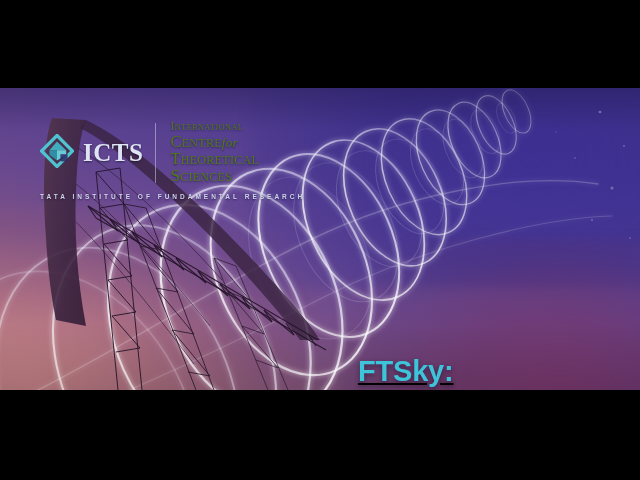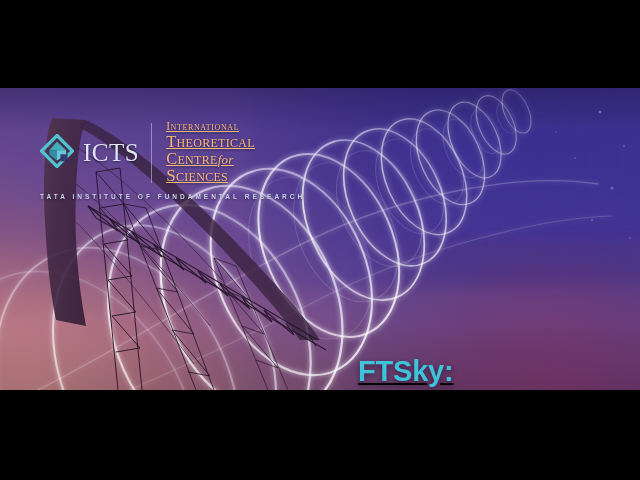--- a/index.html
+++ b/index.html
@@ -132,37 +132,36 @@
   #logo-row {
     display: flex;
     align-items: center;
     gap: 9px;
   }
   #logo-mark { display: block; }
   #logo-icts-word {
     color: #dfe4f2;
     font-family: "Liberation Serif", serif;
     font-size: 25px;
-    font-weight: 400;
+    font-weight: 700;
     letter-spacing: 0.5px;
     line-height: 1;
     text-shadow: 0 1px 2px rgba(10,6,32,0.55);
   }
   #logo-divider {
     width: 1px;
     align-self: stretch;
     margin: 2px 5px 2px 3px;
     background: rgba(198,206,232,0.55);
   }
   #logo-name-block {
     font-family: "Liberation Serif", serif;
-    color: #fdba74;
+    color: #4d7c0f;
     line-height: 1.04;
     text-shadow: 0 1px 2px rgba(10,6,32,0.5);
-    text-decoration: underline;
   }
   .logo-name-line {
     display: block;
     white-space: nowrap;
     font-variant: small-caps;
   }
   #logo-name-1 { font-size: 11.5px; letter-spacing: 0.6px; }
   #logo-name-2 { font-size: 16.5px; letter-spacing: 0.3px; }
   #logo-name-3 { font-size: 16.5px; letter-spacing: 0.3px; }
   #logo-name-4 { font-size: 17px; letter-spacing: 0.3px; }
@@ -376,22 +375,22 @@
             </g>
           </svg>
         </span>
 
         <span id="logo-icts-word">ICTS</span>
 
         <span id="logo-divider"></span>
 
         <span id="logo-name-block">
           <span class="logo-name-line" id="logo-name-1">International</span>
+          <span class="logo-name-line" id="logo-name-2"><span>Centre</span><span class="for-italic">for</span></span>
           <span class="logo-name-line" id="logo-name-3">Theoretical</span>
-          <span class="logo-name-line" id="logo-name-2"><span>Centre</span><span class="for-italic">for</span></span>
           <span class="logo-name-line" id="logo-name-4">Sciences</span>
         </span>
       </div>
 
       <div id="logo-tagline">TATA INSTITUTE OF FUNDAMENTAL RESEARCH</div>
     </div>
 
     <div id="title-block">
       <span class="title-line" id="title-line-1">FTSky:</span>
       <span class="title-line" id="title-line-2">Exploring Fast</span>

